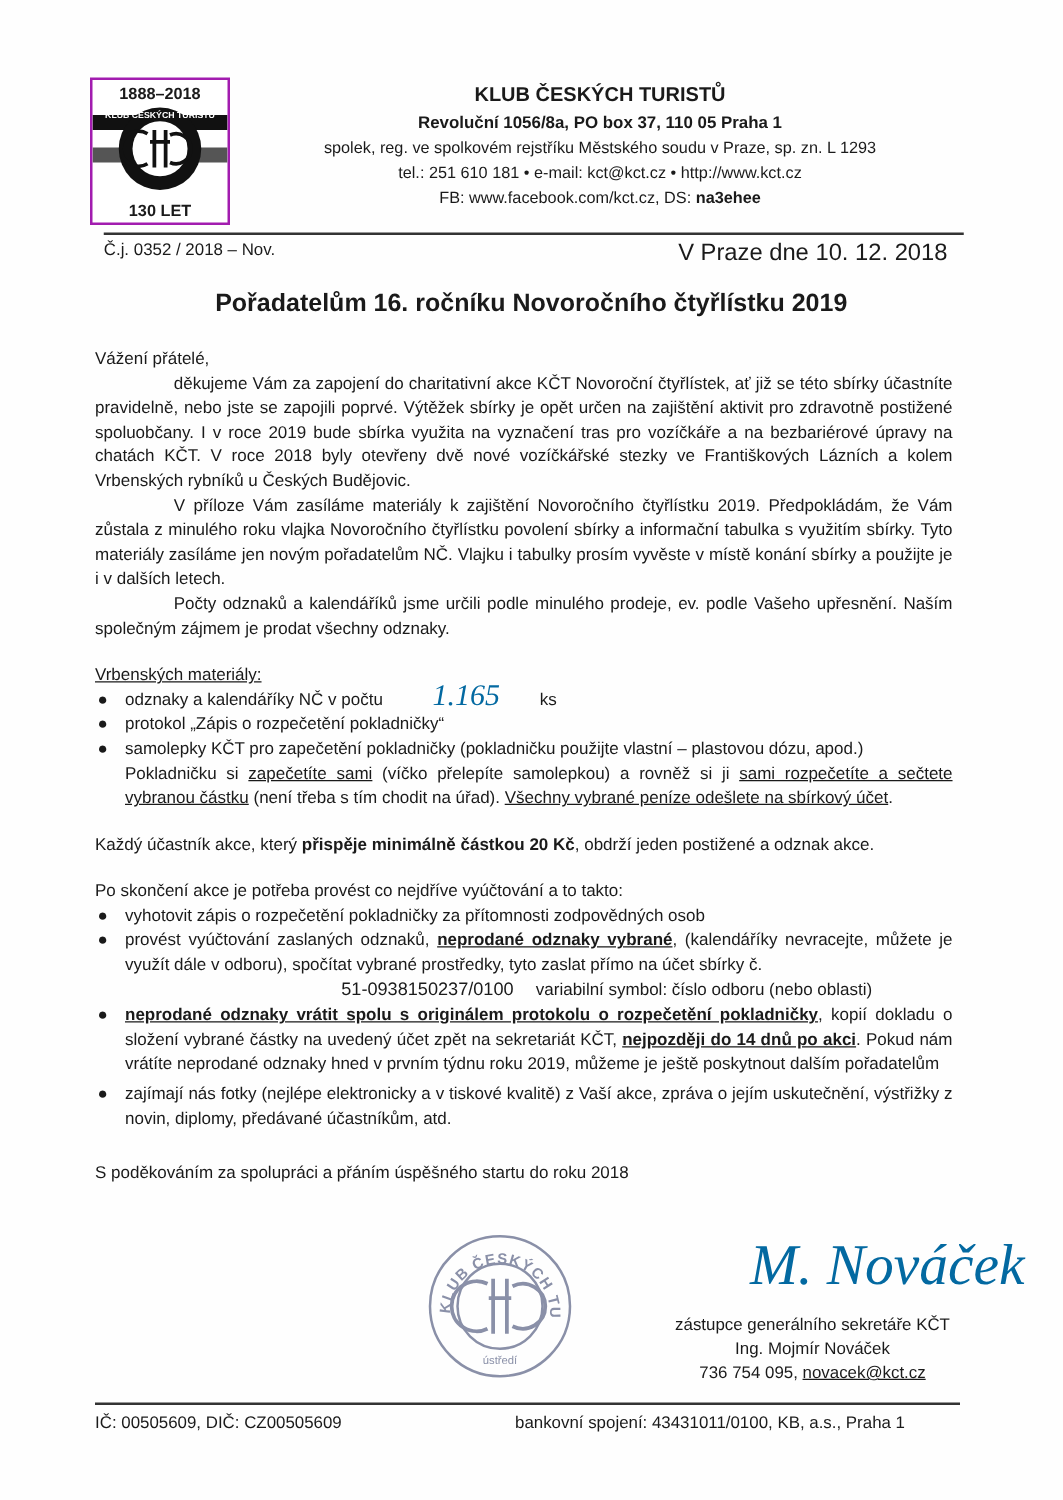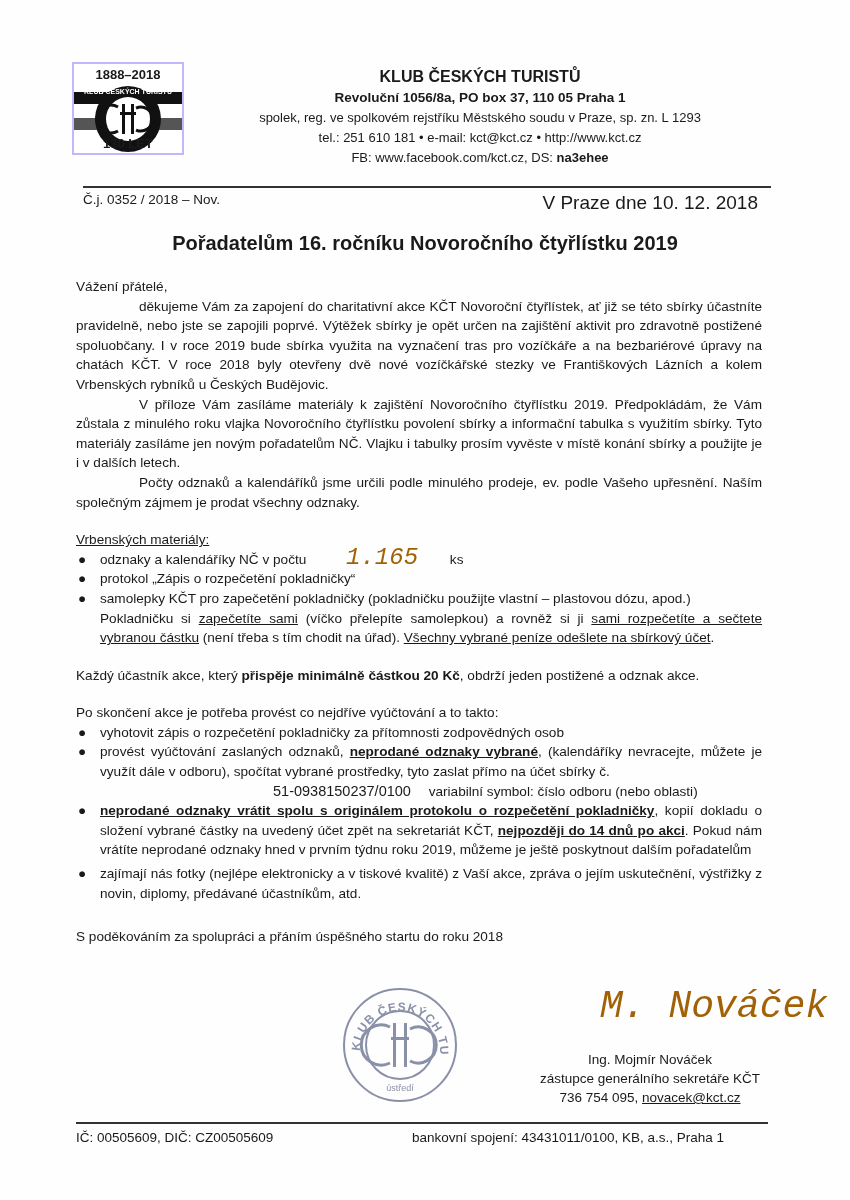--- a/index.html
+++ b/index.html
@@ -2,42 +2,42 @@
 <html><head>
 <meta charset="utf-8">
 <style>
   html, body { margin: 0; padding: 0; }
   body {
     width: 850px; height: 1200px; background: #fefefe; position: relative;
     font-family: "Liberation Sans", sans-serif; color: #1a1a1a; overflow: hidden;
   }
   .abs { position: absolute; }
   .logo-box {
-    left: 72px; top: 62px; width: 112px; height: 93px; border: 2px solid #c4b5fd; background: #fff;
+    left: 72px; top: 62px; width: 112px; height: 118px; border: 2px solid #a21caf; background: #fff;
     box-sizing: border-box;
   }
   .logo-year { position: absolute; left: 0; right: 0; top: 3px; text-align: center; font-weight: bold; font-size: 13px; }
   .logo-130 { position: absolute; left: 0; right: 0; bottom: 2px; text-align: center; font-weight: bold; font-size: 13px; margin-top: 48px; }
   .logo-svg { position: absolute; left: 0; top: 18px; }
   .header { left: 200px; width: 560px; top: 66px; text-align: center; font-size: 13px; line-height: 20px; }
   .header .org { font-weight: bold; font-size: 16px; line-height: 22px; }
   .header .addr { font-weight: bold; font-size: 13.5px; }
   .rule { height: 2px; background: #333; }
   .ref { left: 83px; top: 192px; font-size: 13.5px; }
   .date { right: 92px; top: 192px; font-size: 19px; }
   .title { left: 60px; width: 730px; top: 232px; text-align: center; font-weight: bold; font-size: 20px; }
   .body-text { left: 76px; width: 686px; font-size: 13.6px; line-height: 19.6px; text-align: justify; }
   .indent { text-indent: 63px; }
   p { margin: 0; }
   .b { font-weight: bold; }
   .u { text-decoration: underline; }
   ul.bul { margin: 0; padding: 0; list-style: none; }
   ul.bul li { position: relative; padding-left: 24px; }
   ul.bul li .dot { position: absolute; left: 2px; top: 0; }
-  .hand { color: #a16207; font-family: Liberation Mono, monospace; font-style: italic; font-size: 24px; }
+  .hand { color: #0369a1; font-family: Liberation Serif, serif; font-style: italic; font-size: 24px; }
   .acct { text-align: left; padding-left: 197px; font-weight: normal; }
   .sig { left: 530px; width: 240px; top: 1050px; text-align: center; font-size: 13.5px; line-height: 19px; }
   .footer-l { left: 76px; top: 1130px; font-size: 13.5px; }
   .footer-r { left: 412px; top: 1130px; font-size: 13.5px; }
 </style>
 </head>
 <body>
 
 <div class="abs logo-box">
   <div class="logo-year">1888–2018</div>
@@ -141,24 +141,24 @@
     <textPath href="#ringPath">KLUB ČESKÝCH TURISTŮ</textPath>
   </text>
   <path d="M50 42 a20 20 0 1 0 0 36" stroke="#8a90a8" stroke-width="3" fill="none"></path>
   <rect x="53" y="38" width="3" height="44" fill="#8a90a8"></rect>
   <rect x="64" y="38" width="3" height="44" fill="#8a90a8"></rect>
   <rect x="51" y="52" width="18" height="3" fill="#8a90a8"></rect>
   <path d="M70 44 a18 18 0 1 1 0 32" stroke="#8a90a8" stroke-width="3" fill="none"></path>
   <text x="60" y="106" font-size="9" fill="#8a90a8" text-anchor="middle" font-family="Liberation Sans, sans-serif">ústředí</text>
 </svg>
 
-<div class="abs hand" style="left:600px; top:985px; font-size:38px;">M. Nováček</div>
+<div class="abs hand" style="left:600px; top:985px; font-size:46px;">M. Nováček</div>
 <div class="abs sig">
+  <div>zástupce generálního sekretáře KČT</div>
   <div>Ing. Mojmír Nováček</div>
-  <div>zástupce generálního sekretáře KČT</div>
   <div>
     <span>736 754 095, </span><span class="u">novacek@kct.cz</span>
   </div>
 </div>
 
 <div class="abs rule" style="left:76px; width:692px; top:1122px; height:1.5px;"></div>
 <div class="abs footer-l">IČ: 00505609, DIČ: CZ00505609</div>
 <div class="abs footer-r">bankovní spojení: 43431011/0100, KB, a.s., Praha 1</div>
 
 </body></html>

